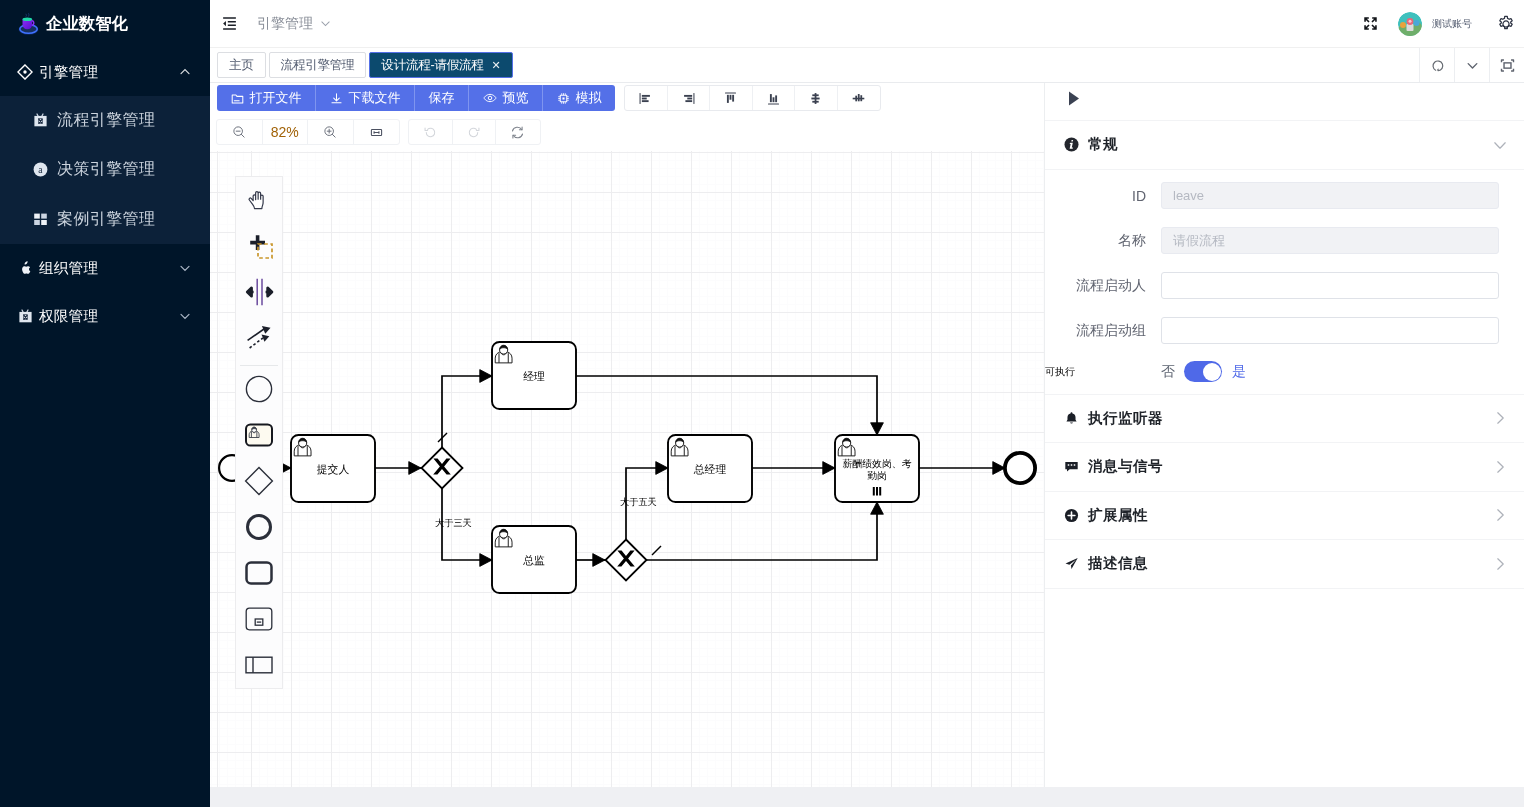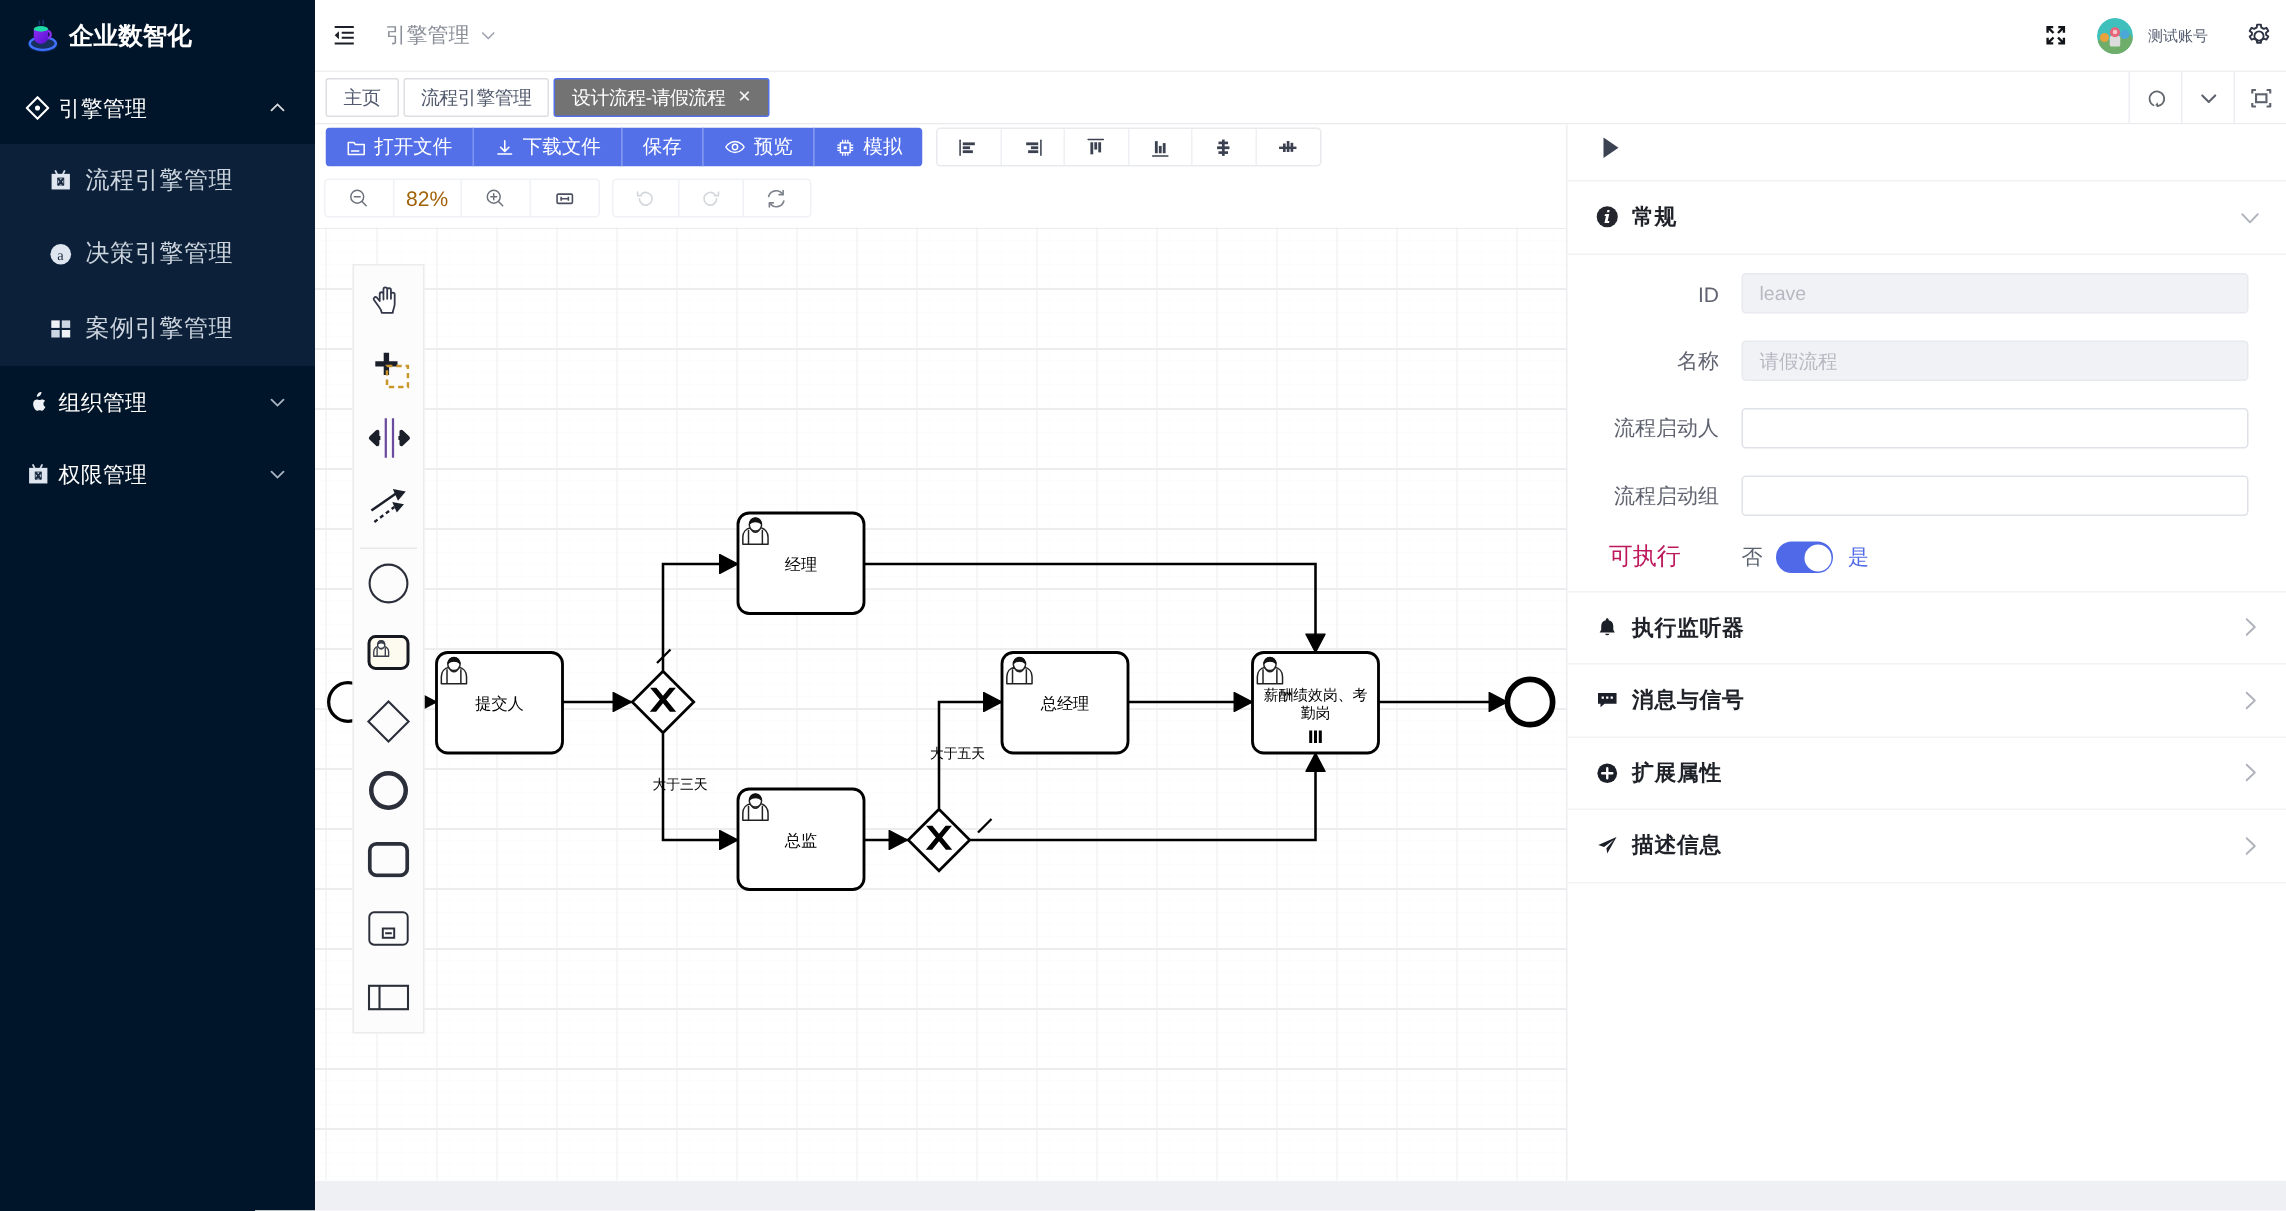--- a/index.html
+++ b/index.html
@@ -34,21 +34,21 @@
   .tb-btn { width:28px; height:48px; display:flex; align-items:center; justify-content:center; cursor:pointer; }
   .tb-user { display:flex; align-items:center; gap:10px; padding:0 20px 0 14px; cursor:pointer; }
   .tb-right > .tb-btn:first-child { margin-left:19px; }
   .avatar { width:24px; height:24px; border-radius:50%; overflow:hidden; flex:none; }
   .tb-username { color:#515a6e; font-size:10px; white-space:nowrap;}
 
   
   .tabbar { height:35px; display:flex; align-items:center; border-bottom:1px solid #e9ebee; flex:none; background:#fff; padding-left:7px; }
   .tab { height:26px; display:flex; align-items:center; padding:0 11px; border:1px solid #dcdee2; font-size:12.6px; color:#515a6e; letter-spacing:-0.3px;
          margin-right:3px; cursor:pointer; background:#fff; border-radius:2px; white-space:nowrap;}
-  .tab.active { background:#737373; border-color:#5470e8; color:#fff; }
+  .tab.active { background:#0c4a6e; border-color:#5470e8; color:#fff; }
   .tab .tclose { margin-left:8px; font-size:11px; opacity:.92; line-height:1;}
   .tabbar-actions { margin-left:auto; display:flex; align-items:center; height:35px; }
   .tabbar-actions .tba { width:35px; height:34px; display:flex; align-items:center; justify-content:center; border-left:1px solid #eceef1; cursor:pointer; }
 
   
   .content { flex:1; display:flex; min-height:0; position:relative; background:#fff;}
   .designer { flex:1; min-width:0; display:flex; flex-direction:column; position:relative; }
   .dtoolbar { height:34px; display:flex; align-items:flex-start; padding:2px 0 0 7px; flex:none;}
   .btn-group { display:flex; height:26px; border-radius:3px; overflow:hidden;}
   .pbtn { display:flex; align-items:center; gap:6px; background:#5470e8; color:#fff; font-size:13px; padding:0 13.5px; height:26px; cursor:pointer;
@@ -87,21 +87,21 @@
   .sec-title { font-size:14.5px; font-weight:700; color:#1f2329; letter-spacing:.5px;}
   .sec-chev { margin-left:auto; color:#b7bbc2; display:flex; align-items:center;}
   .sec-body { padding:11px 25px 10px 0px; border-bottom:1px solid #f2f3f5;}
   .frow { display:flex; align-items:center; height:30px; margin-bottom:15px;}
   .flabel { width:116px; text-align:right; padding-right:15px; font-size:14px; color:#606470; flex:none;}
   .finput { flex:1; height:27px; border:1px solid #dfe2e8; border-radius:3px; padding:0 11px; font-size:13px; font-family:inherit;
             color:#515a6e; background:#fff; outline:none;}
   .finput.disabled { background:#f1f2f5; border-color:#e8eaf0; color:#9aa0ab; }
   .finput::placeholder { color:#b5b9c2; }
   .toggle-row { display:flex; align-items:center; height:22px; margin-bottom:1px;}
-  .tg-label { width:116px; text-align:center; padding-right:13px; font-size:16px; color:#be185d; flex:none;}
+  .tg-label { width:116px; text-align:left; padding-right:13px; font-size:10px; color:#000000; flex:none;}
   .tg-off { font-size:14px; color:#5c6370; margin-right:9px;}
   .tg-sw { width:38px; height:21px; border-radius:11px; background:#4f69e8; position:relative; cursor:pointer; flex:none;}
   .tg-sw i { position:absolute; right:1.5px; top:1.5px; width:18px; height:18px; border-radius:50%; background:#fff;}
   .tg-on { font-size:14px; color:#4f69e8; margin-left:10px;}
 </style>
 </head>
 <body>
 
 <div class="app">
 

